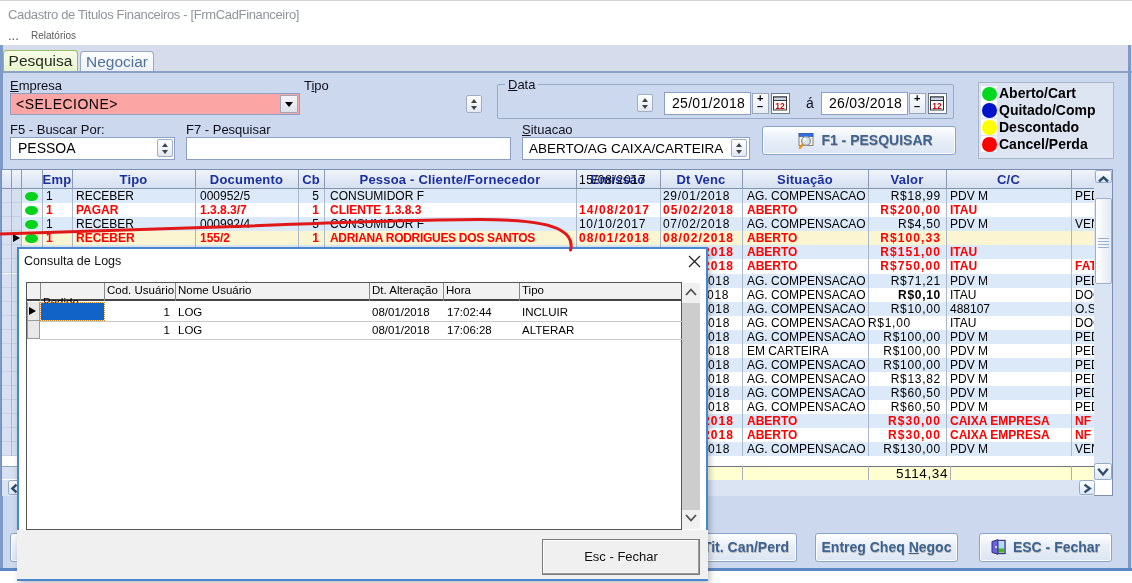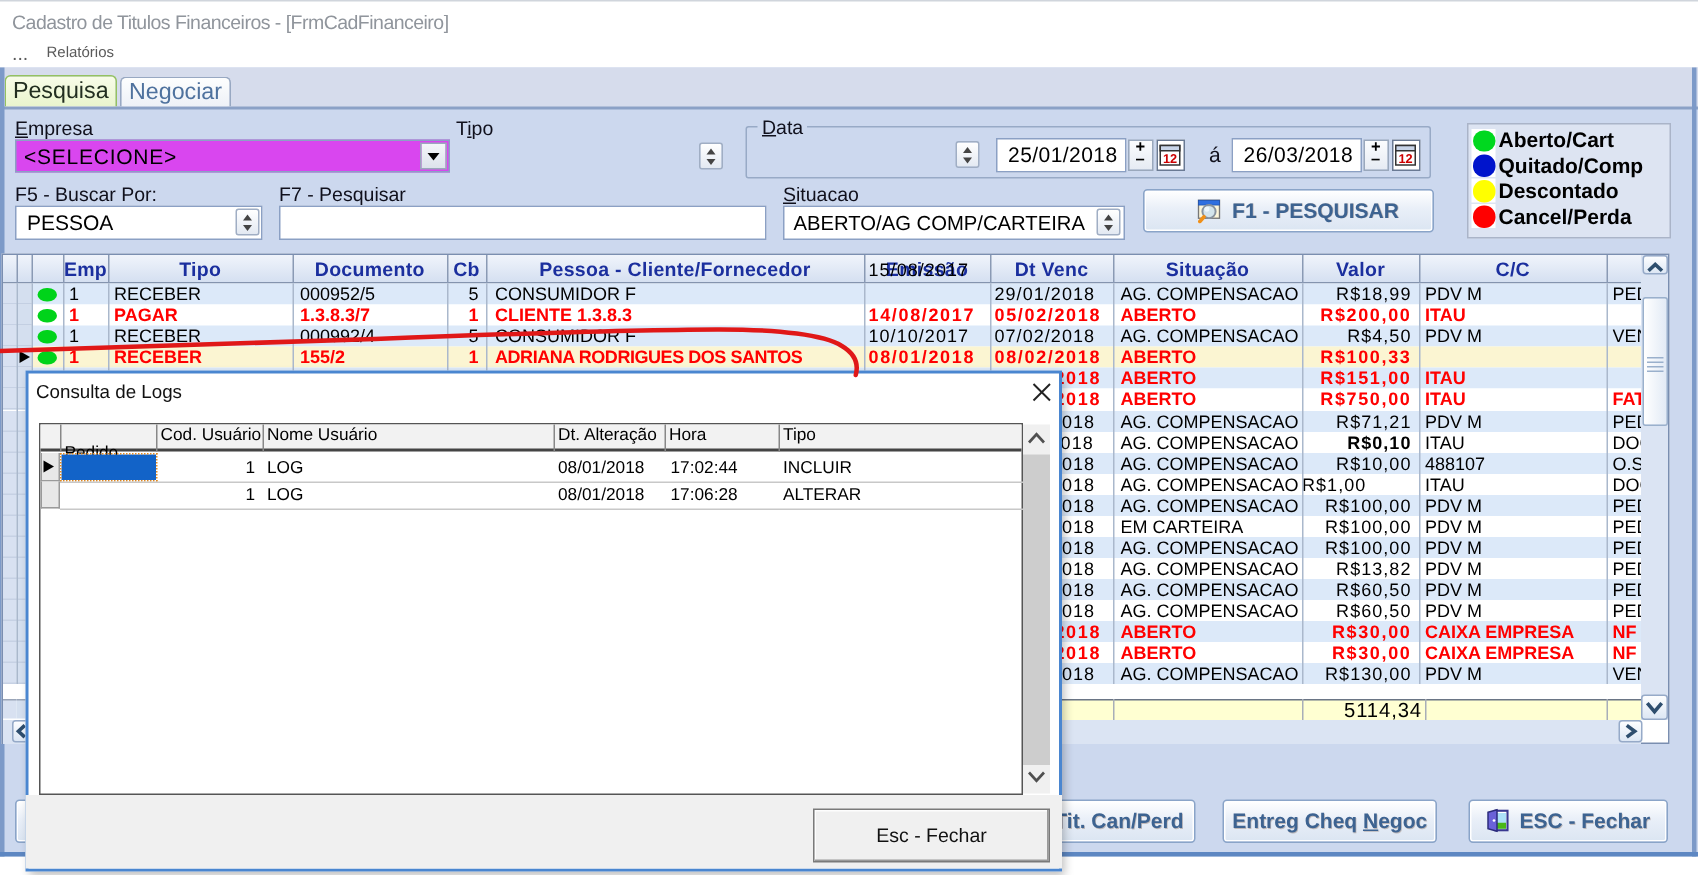--- a/index.html
+++ b/index.html
@@ -26,21 +26,21 @@
 <div class="abs" style="left:0;top:45px;width:1132px;height:526px;background:#ccd8ee;"></div>
 <div class="abs" style="left:0;top:45px;width:1132px;height:27px;background:#d6dcec;"></div>
 <div class="abs" style="left:0;top:71px;width:1132px;height:2px;background:#8ba1c6;"></div>
 <div class="abs" style="left:0;top:45px;width:3px;height:526px;background:#7d9ac8;"></div>
 <div class="abs" style="left:1128px;top:45px;width:3px;height:526px;background:#7d9ac8;"></div>
 <div class="abs" style="left:0;top:568px;width:1132px;height:3px;background:#5d87c2;"></div>
 <div class="abs" style="left:3px;top:50px;width:75px;height:21px;background:linear-gradient(#f8fce8,#e9f5cd);border:1px solid #94c161;border-bottom:none;border-radius:4px 4px 0 0;font-size:15.5px;color:#222e20;text-align:center;line-height:20px;">Pesquisa</div>
 <div class="abs" style="left:80px;top:51px;width:74px;height:20px;background:linear-gradient(#fdfefe,#edf1f7);border:1px solid #98a8c2;border-bottom:none;border-radius:4px 4px 0 0;font-size:15.5px;color:#4f729e;text-align:center;line-height:19px;">Negociar</div>
 <div class="lbl" style="left:10px;top:78px;"><u>E</u>mpresa</div>
 <div class="lbl" style="left:304px;top:78px;">T<u>i</u>po</div>
-<div class="fld" style="left:10px;top:93px;width:290px;height:22px;background:#d946ef;line-height:20px;padding-left:5px;letter-spacing:0.5px;">&lt;SELECIONE&gt;</div>
+<div class="fld" style="left:10px;top:93px;width:290px;height:22px;background:#fca5a5;line-height:20px;padding-left:5px;letter-spacing:0.5px;">&lt;SELECIONE&gt;</div>
 <div class="abs" style="left:280px;top:95px;width:18px;height:18px;background:linear-gradient(#f4f6f9,#dde3ec);border:1px solid #9aa8bc;"></div>
 <div class="abs" style="left:285px;top:102px;width:0;height:0;border-left:4px solid transparent;border-right:4px solid transparent;border-top:5px solid #000;"></div>
 <div class="abs" style="left:466px;top:95px;width:16px;height:18px;background:linear-gradient(#ffffff,#e3e9f2);border:1px solid #a0aec4;border-radius:2px;">
       <div class="abs" style="left:4px;top:3px;width:0;height:0;border-left:3.5px solid transparent;border-right:3.5px solid transparent;border-bottom:4px solid #444;"></div>
       <div class="abs" style="left:4px;top:10px;width:0;height:0;border-left:3.5px solid transparent;border-right:3.5px solid transparent;border-top:4px solid #444;"></div>
     </div>
 <div class="abs" style="left:497px;top:84px;width:457px;height:35px;border:1px solid #98aac6;border-radius:2px;"></div>
 <div class="lbl" style="left:505px;top:77px;background:#ccd8ee;padding:0 3px;"><u>D</u>ata</div>
 <div class="abs" style="left:637px;top:94px;width:16px;height:18px;background:linear-gradient(#ffffff,#e3e9f2);border:1px solid #a0aec4;border-radius:2px;">
       <div class="abs" style="left:4px;top:3px;width:0;height:0;border-left:3.5px solid transparent;border-right:3.5px solid transparent;border-bottom:4px solid #444;"></div>
@@ -69,21 +69,21 @@
       </svg></div>
 <div class="lbl" style="left:10px;top:122px;">F5 - Buscar Por:</div>
 <div class="lbl" style="left:186px;top:122px;">F7 - Pesquisar</div>
 <div class="lbl" style="left:522px;top:122px;"><u>S</u>ituacao</div>
 <div class="fld" style="left:10px;top:137px;width:165px;height:23px;line-height:21px;padding-left:7px;font-size:14px;">PESSOA</div>
 <div class="abs" style="left:157px;top:139px;width:16px;height:18px;background:linear-gradient(#ffffff,#e3e9f2);border:1px solid #a0aec4;border-radius:2px;">
       <div class="abs" style="left:4px;top:3px;width:0;height:0;border-left:3.5px solid transparent;border-right:3.5px solid transparent;border-bottom:4px solid #444;"></div>
       <div class="abs" style="left:4px;top:10px;width:0;height:0;border-left:3.5px solid transparent;border-right:3.5px solid transparent;border-top:4px solid #444;"></div>
     </div>
 <div class="fld" style="left:186px;top:137px;width:325px;height:23px;"></div>
-<div class="fld" style="left:522px;top:137px;width:228px;height:23px;line-height:21px;padding-left:6px;font-size:13.5px;">ABERTO/AG COMP/CARTEIRA</div>
+<div class="fld" style="left:522px;top:137px;width:228px;height:23px;line-height:21px;padding-left:6px;font-size:13.5px;">ABERTO/AG CAIXA/CARTEIRA</div>
 <div class="abs" style="left:731px;top:139px;width:16px;height:18px;background:linear-gradient(#ffffff,#e3e9f2);border:1px solid #a0aec4;border-radius:2px;">
       <div class="abs" style="left:4px;top:3px;width:0;height:0;border-left:3.5px solid transparent;border-right:3.5px solid transparent;border-bottom:4px solid #444;"></div>
       <div class="abs" style="left:4px;top:10px;width:0;height:0;border-left:3.5px solid transparent;border-right:3.5px solid transparent;border-top:4px solid #444;"></div>
     </div>
 <div class="btn3" style="left:762px;top:126px;width:194px;height:29px;"></div>
 <div class="abs btntxt" style="left:762px;top:126px;width:194px;height:29px;font-size:14px;line-height:28px;padding-left:12px;">⁠<svg width="17" height="17" viewBox="0 0 17 17" style="vertical-align:-3.5px;margin-right:7px;">
         <rect x="2" y="1.5" width="14" height="12" fill="#fdf6da" stroke="#777" stroke-width="0.9"></rect>
         <rect x="2" y="1.5" width="14" height="3.2" fill="#2f6fe0" stroke="#1c50b0" stroke-width="0.5"></rect>
         <circle cx="9" cy="9" r="4.4" fill="#cfe2ee" fill-opacity="0.92" stroke="#88929e" stroke-width="1.3"></circle>
         <circle cx="7.6" cy="7.4" r="1.7" fill="#eef6fb"></circle>

